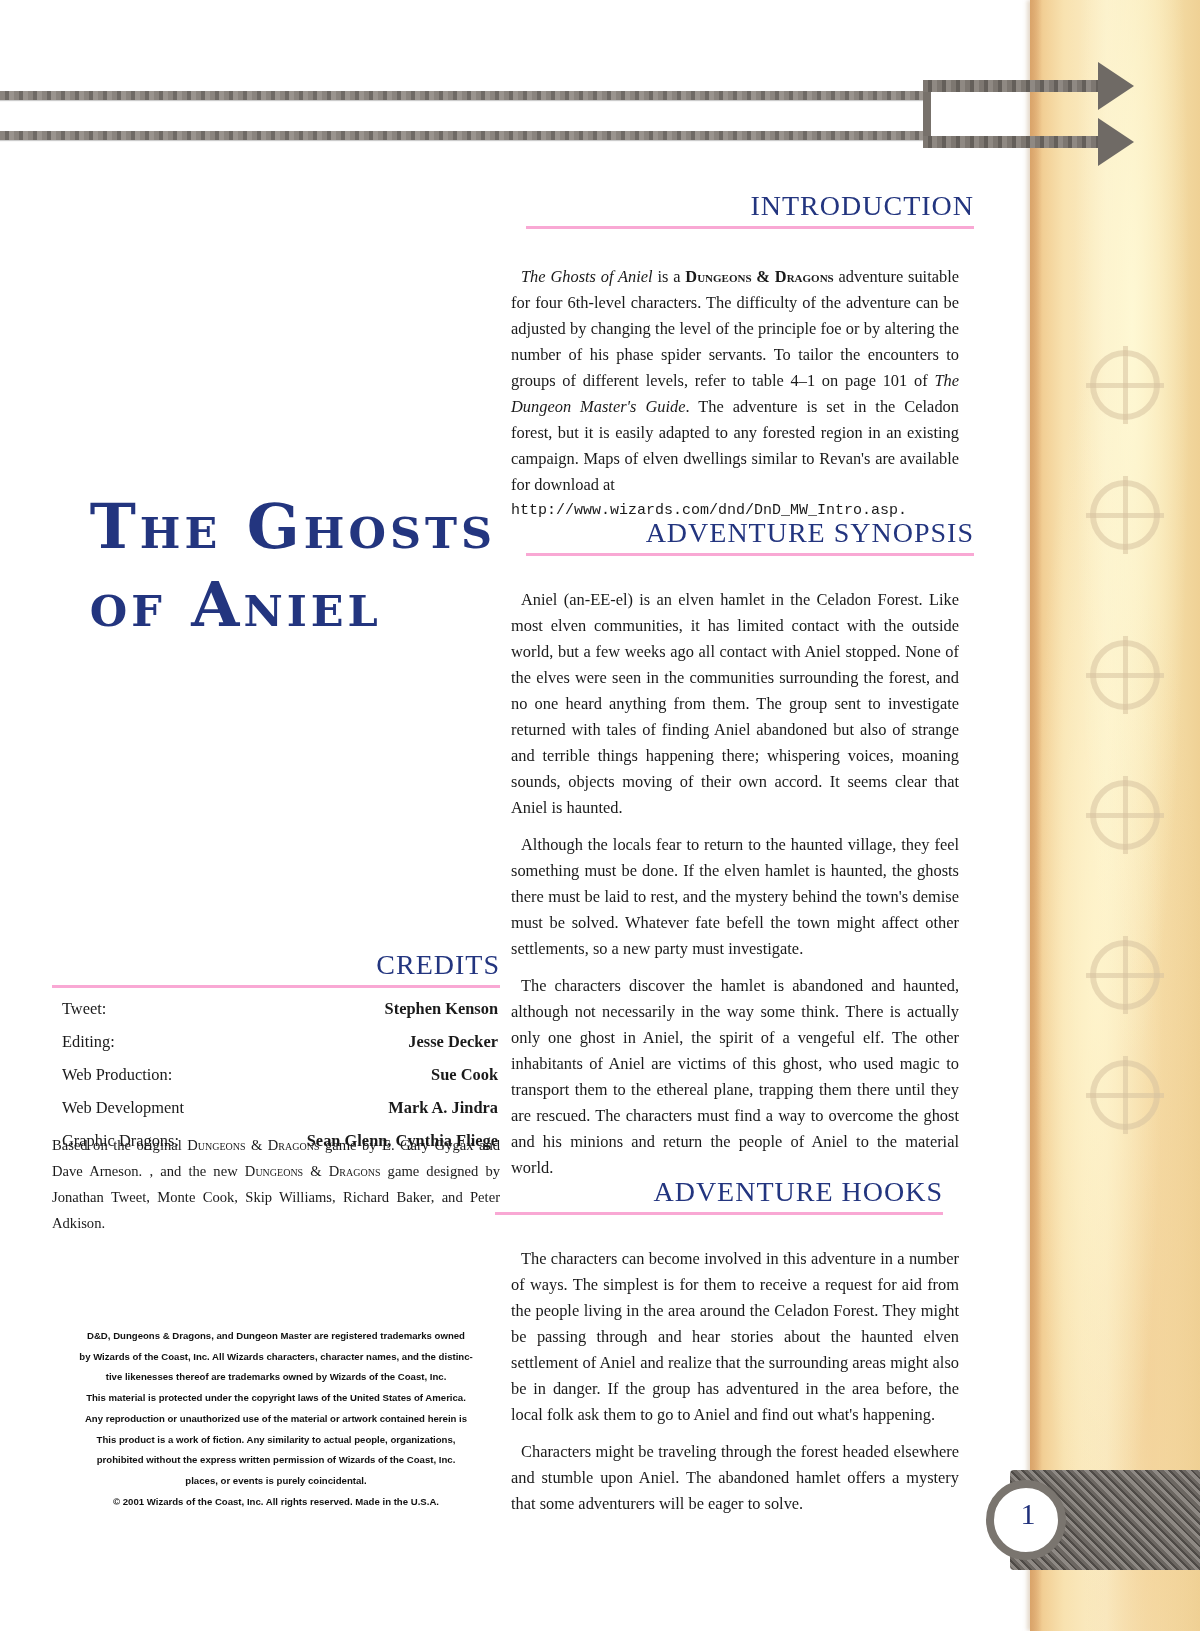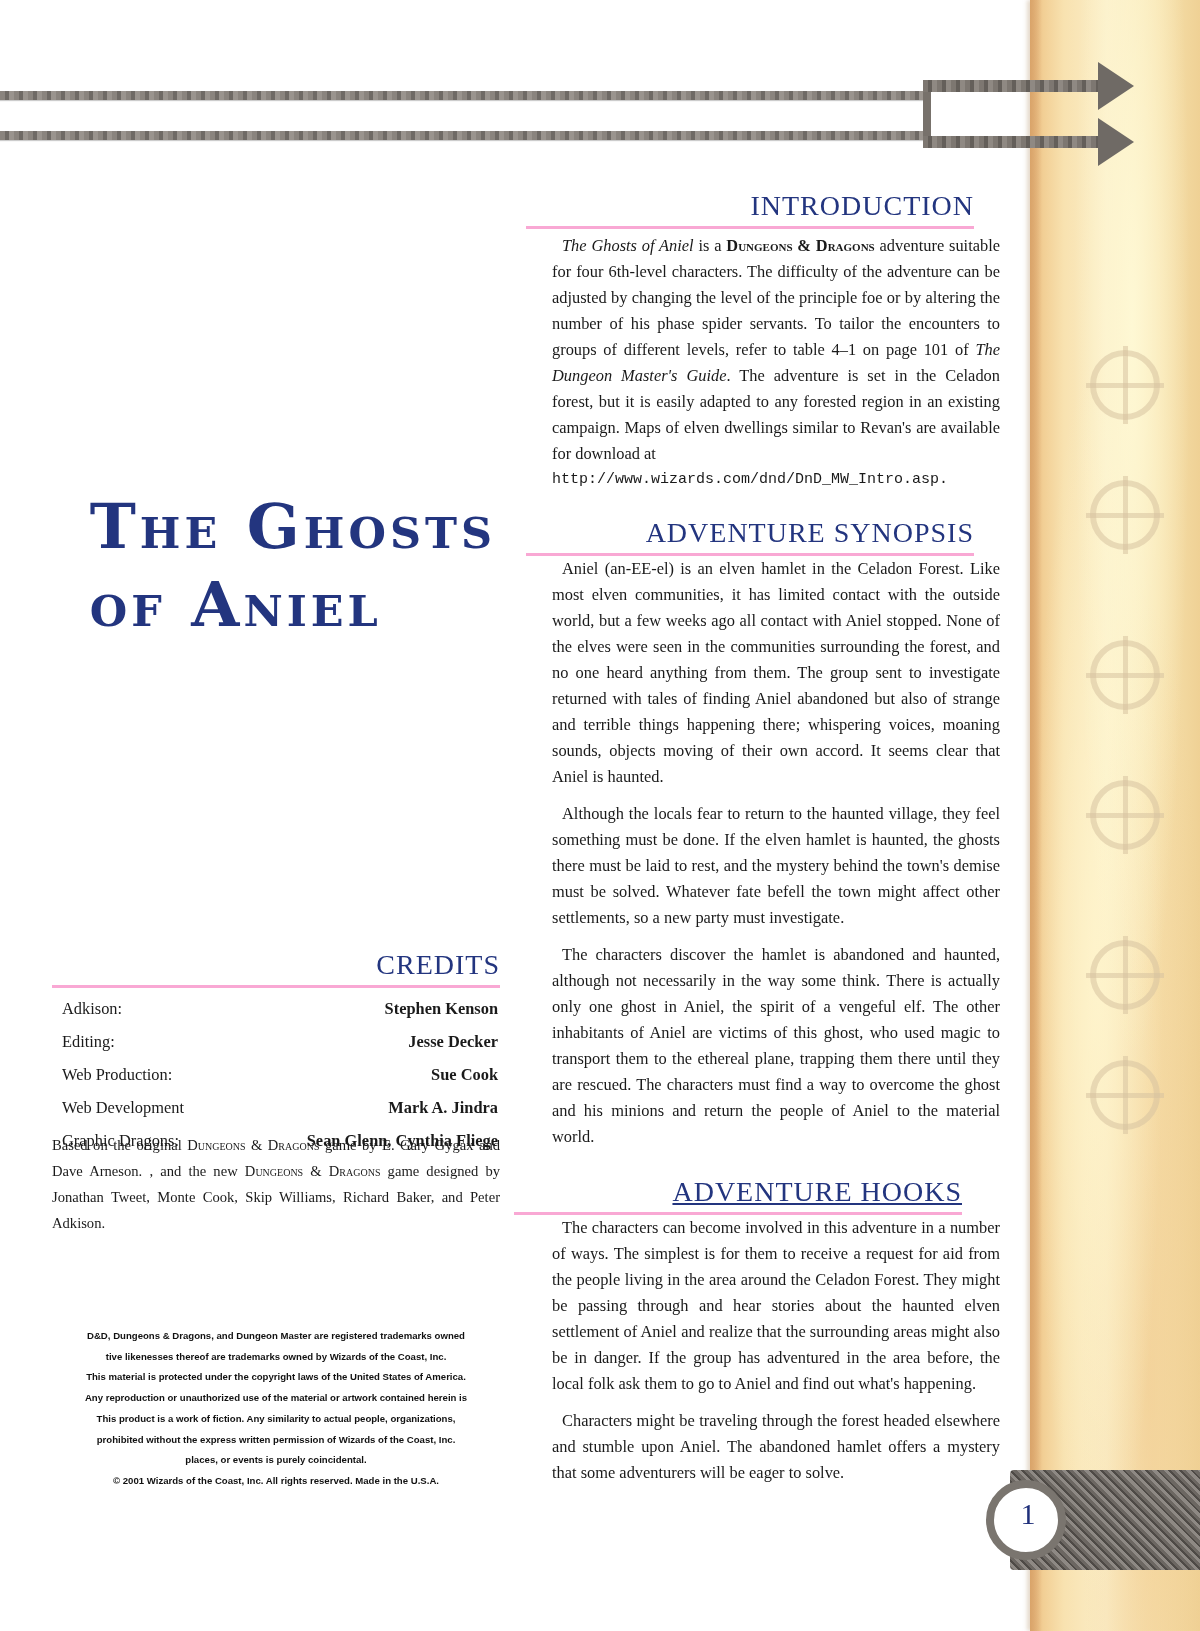--- a/index.html
+++ b/index.html
@@ -78,27 +78,27 @@
 
   
   .heading {
     position: absolute; color: #23357f;
     font-family: "Liberation Serif", serif; font-size: 28px;
     letter-spacing: 1px; text-align: right;
     border-bottom: 3px solid #f9a8d4; line-height: 40px; padding-bottom: 0;
   }
   .h-intro { left: 526px; top: 186px; width: 448px; }
   .h-synopsis { left: 526px; top: 513px; width: 448px; }
-  .h-hooks { left: 514px; top: 1172px; width: 448px; text-decoration: underline; }
+  .h-hooks { left: 495px; top: 1172px; width: 448px; }
   .h-credits { left: 52px; top: 945px; width: 448px; }
 
   
   .col-right {
-    position: absolute; left: 552px; width: 448px;
-    font-size: 16.4px; line-height: 26px; text-align: justify;
+    position: absolute; left: 511px; width: 448px;
+    font-size: 16.4px; line-height: 26px; text-align: justify; margin-top: 31px;
   }
   .col-right p { margin: 0 0 11px 0; text-indent: 10px; }
   .intro-body { top: 233px; }
   .synopsis-body { top: 556px; }
   .hooks-body { top: 1215px; }
   .url { font-family: "Liberation Mono", monospace; font-size: 15px; display: block; text-indent: 0; }
   .sc { font-variant: small-caps; }
 
   
   .credits-table {
@@ -159,21 +159,21 @@
 
 <div class="heading h-hooks">ADVENTURE HOOKS</div>
 <div class="col-right hooks-body">
   <p>The characters can become involved in this adventure in a number of ways. The simplest is for them to receive a request for aid from the people living in the area around the Celadon Forest. They might be passing through and hear stories about the haunted elven settlement of Aniel and realize that the surrounding areas might also be in danger. If the group has adventured in the area before, the local folk ask them to go to Aniel and find out what's happening.</p>
   <p>Characters might be traveling through the forest headed elsewhere and stumble upon Aniel. The abandoned hamlet offers a mystery that some adventurers will be eager to solve.</p>
 </div>
 
 <div class="heading h-credits">CREDITS</div>
 <div class="credits-table">
   <div class="credit-row">
-    <span class="credit-role">Adkison:</span>
+    <span class="credit-role">Tweet:</span>
     <span class="credit-name">Stephen Kenson</span>
   </div>
   <div class="credit-row">
     <span class="credit-role">Editing:</span>
     <span class="credit-name">Jesse Decker</span>
   </div>
   <div class="credit-row">
     <span class="credit-role">Web Production:</span>
     <span class="credit-name">Sue Cook</span>
   </div>
@@ -184,20 +184,21 @@
   <div class="credit-row">
     <span class="credit-role">Graphic Dragons:</span>
     <span class="credit-name">Sean Glenn, Cynthia Fliege</span>
   </div>
 </div>
 
 <div class="based-on"><span>Based on the original </span><span class="sc">Dungeons &amp; Dragons</span><span> game by E. Gary Gygax and Dave Arneson. , and the new </span><span class="sc">Dungeons &amp; Dragons</span><span> game designed by Jonathan Tweet, Monte Cook, Skip Williams, Richard Baker, and Peter Adkison.</span></div>
 
 <div class="legal">
   <span>D&amp;D, Dungeons &amp; Dragons, and Dungeon Master are registered trademarks owned</span>
+  <span>by Wizards of the Coast, Inc. All Wizards characters, character names, and the distinc-</span>
   <span>tive likenesses thereof are trademarks owned by Wizards of the Coast, Inc.</span>
   <span>This material is protected under the copyright laws of the United States of America.</span>
   <span>Any reproduction or unauthorized use of the material or artwork contained herein is</span>
   <span>This product is a work of fiction. Any similarity to actual people, organizations,</span>
   <span>prohibited without the express written permission of Wizards of the Coast, Inc.</span>
   <span>places, or events is purely coincidental.</span>
   <span>© 2001 Wizards of the Coast, Inc. All rights reserved. Made in the U.S.A.</span>
 </div>
 
 <div class="page-tab"></div>

